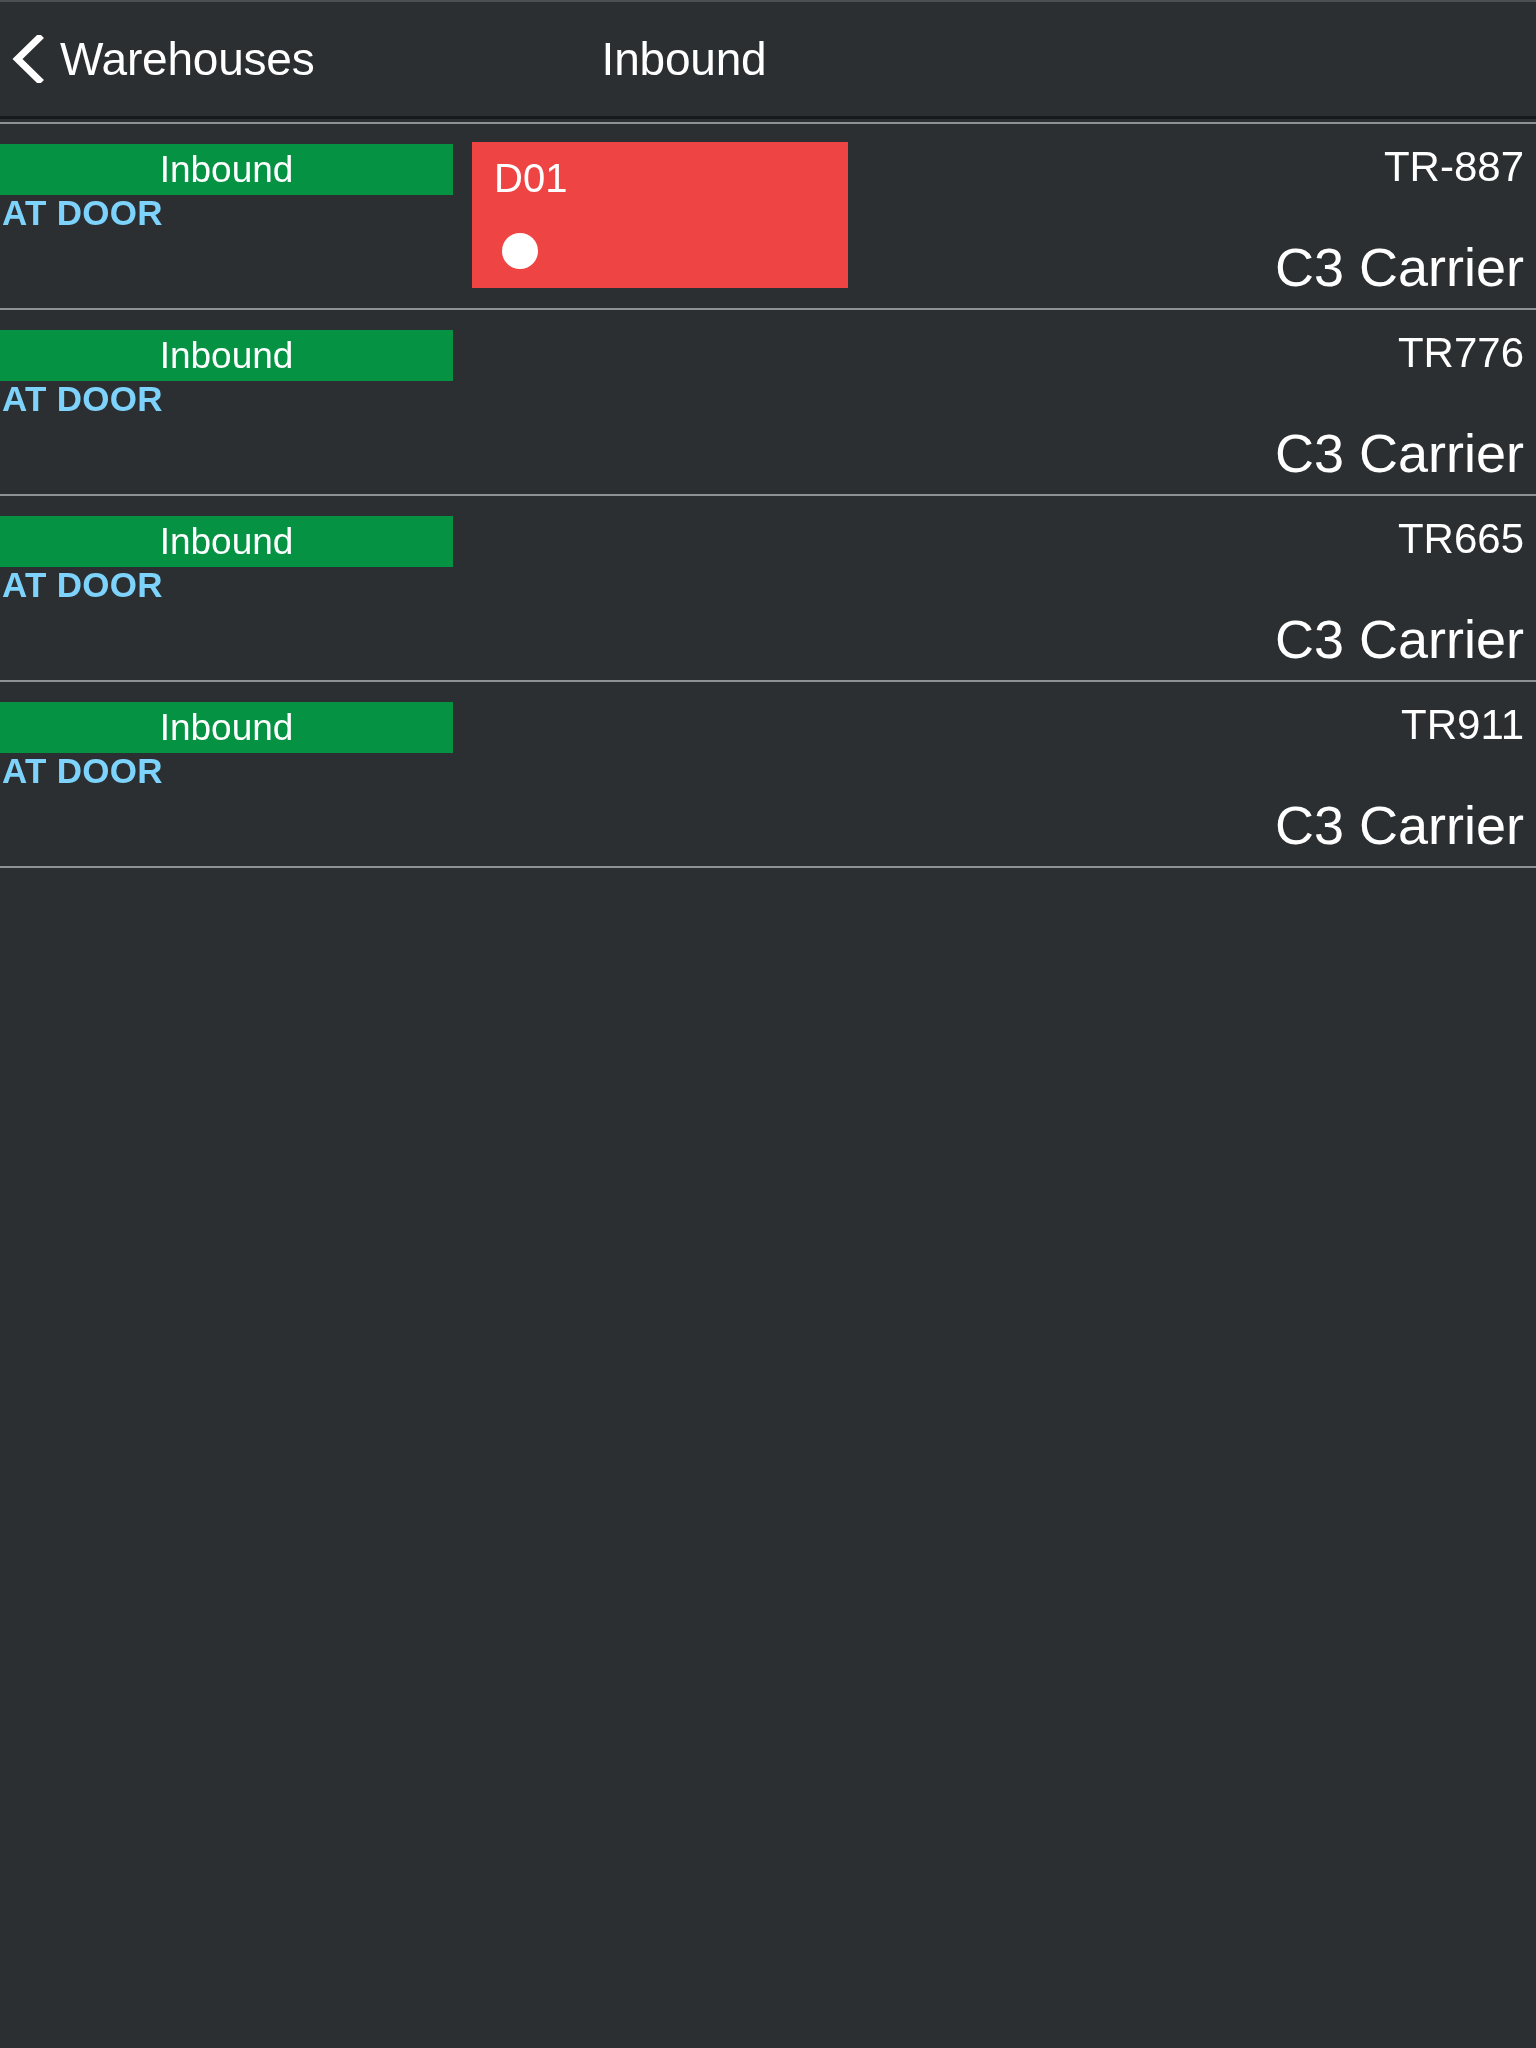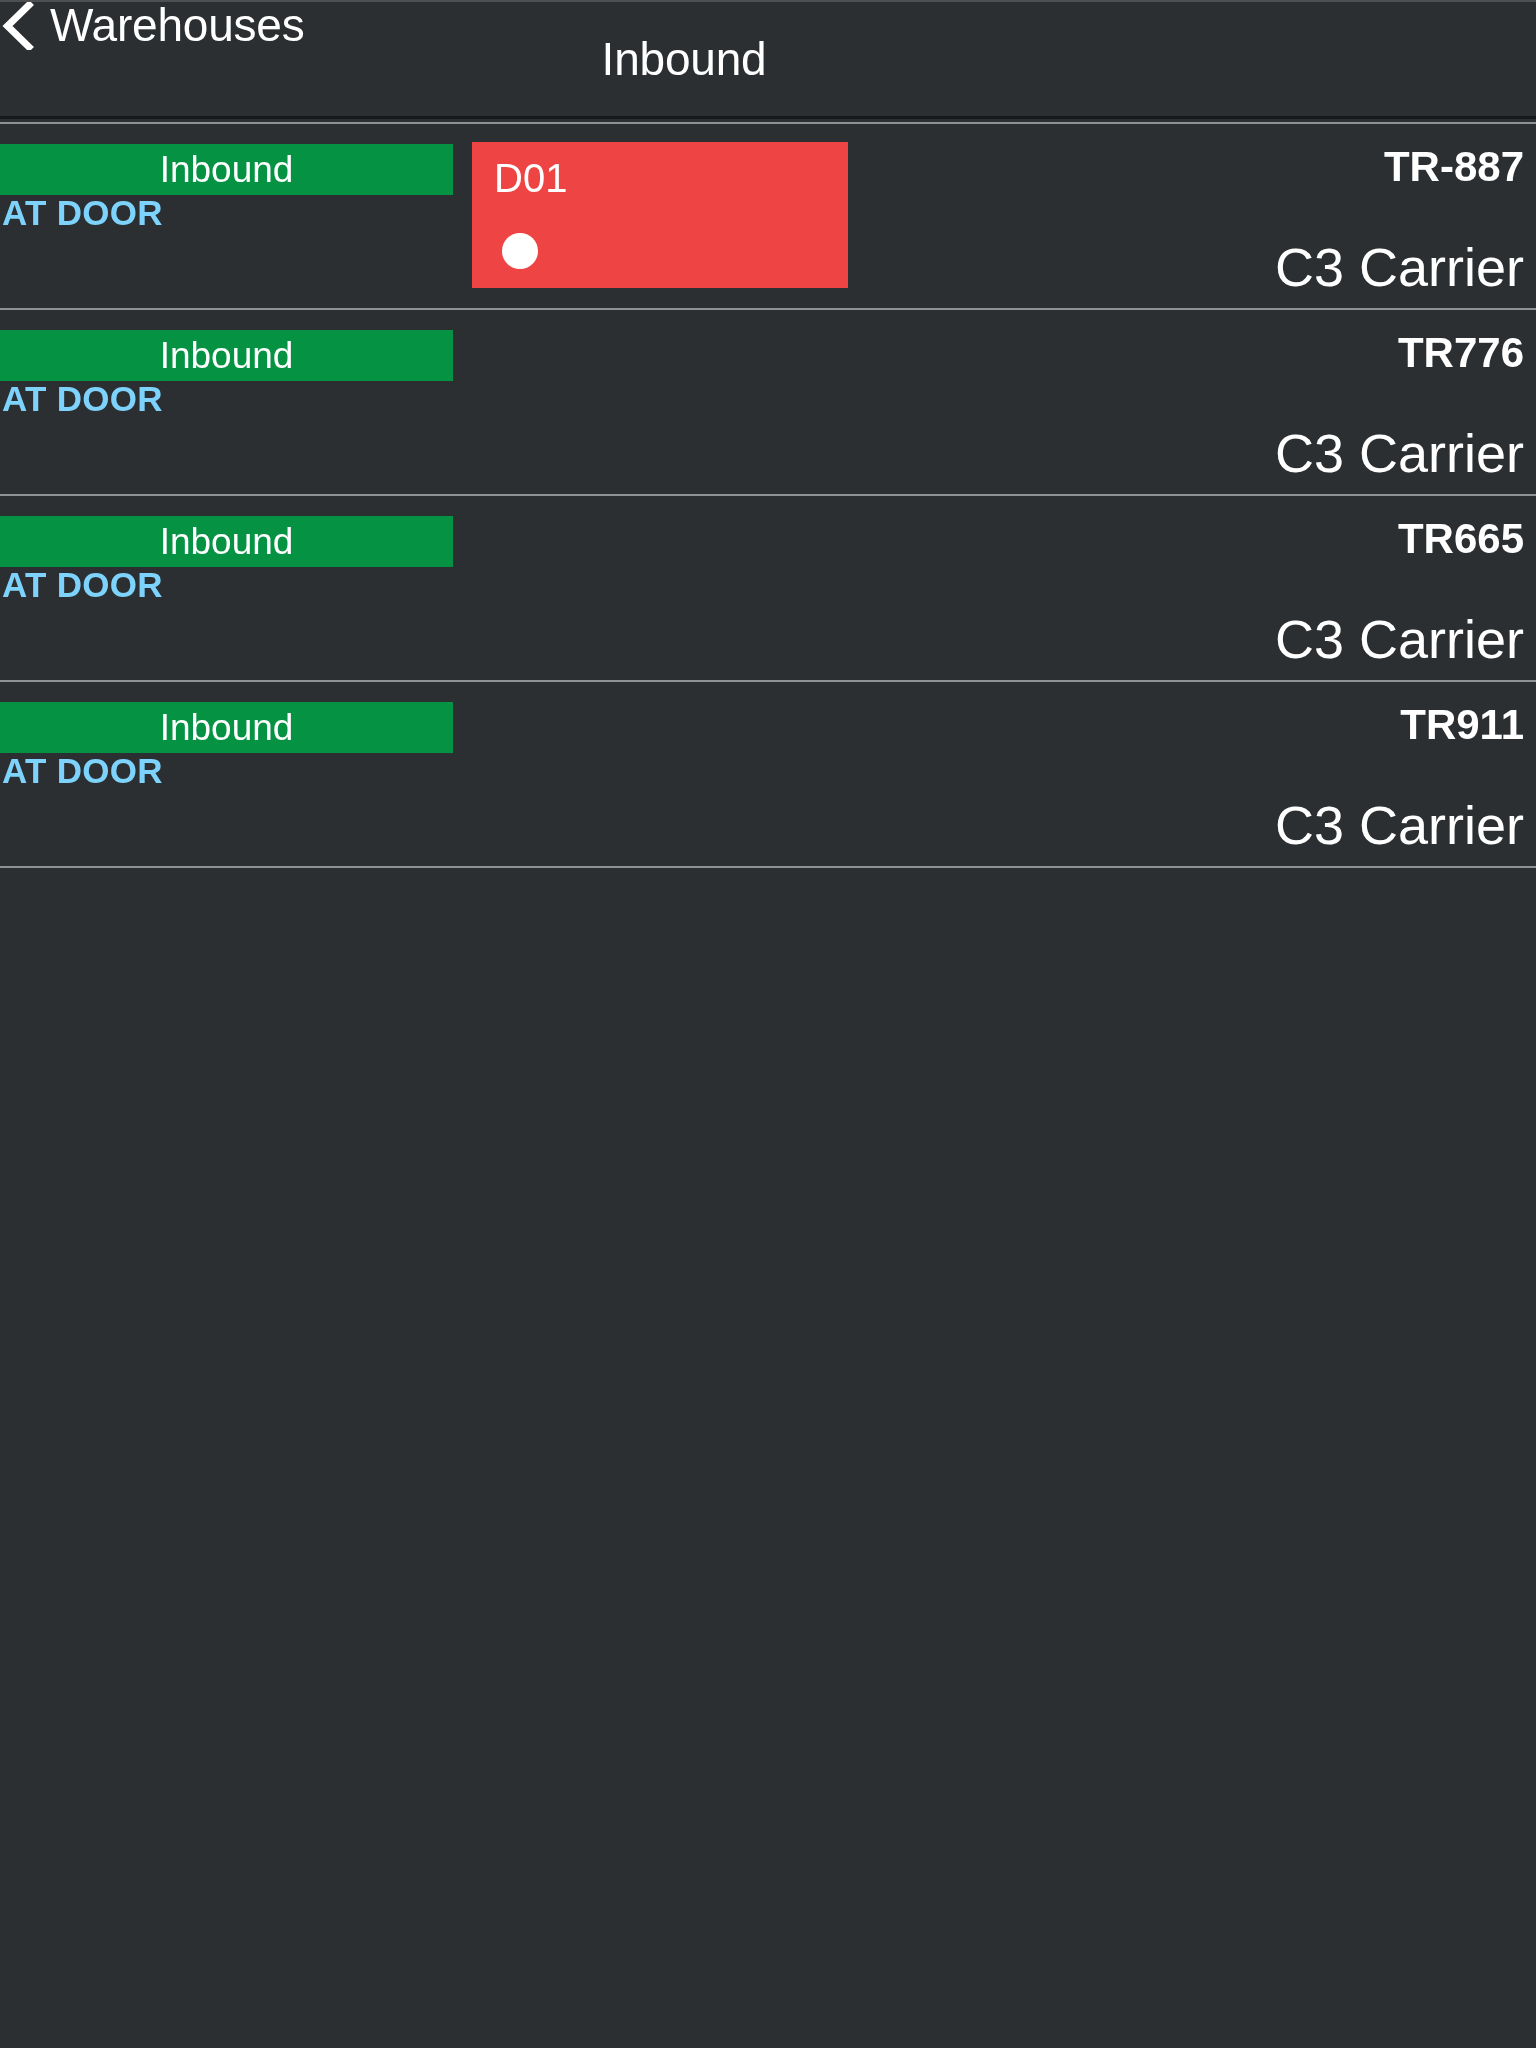--- a/index.html
+++ b/index.html
@@ -29,22 +29,23 @@
   }
   #nav-bar-inner {
     position: relative;
     width: 100%;
     height: 100%;
     display: flex;
     align-items: center;
   }
   #back-button {
     display: flex;
-    align-items: flex-start;
+    align-items: center;
     gap: 16px;
+    padding-left: 10px;
     cursor: pointer;
     background: none;
     border: none;
     color: #fff;
     height: 100%;
   }
   #back-chevron {
     width: 34px;
     height: 48px;
     display: block;
@@ -157,21 +158,21 @@
   
   .row-right {
     position: absolute;
     right: 12px;
     top: 0;
     text-align: right;
   }
   .trailer-id {
     margin-top: 22px;
     font-size: 42px;
-    font-weight: 700;
+    font-weight: 400;
     color: #ffffff;
     line-height: 1;
   }
   .carrier-name {
     margin-top: 52px;
     font-size: 54px;
     font-weight: 400;
     color: #ffffff;
     line-height: 1;
   }

